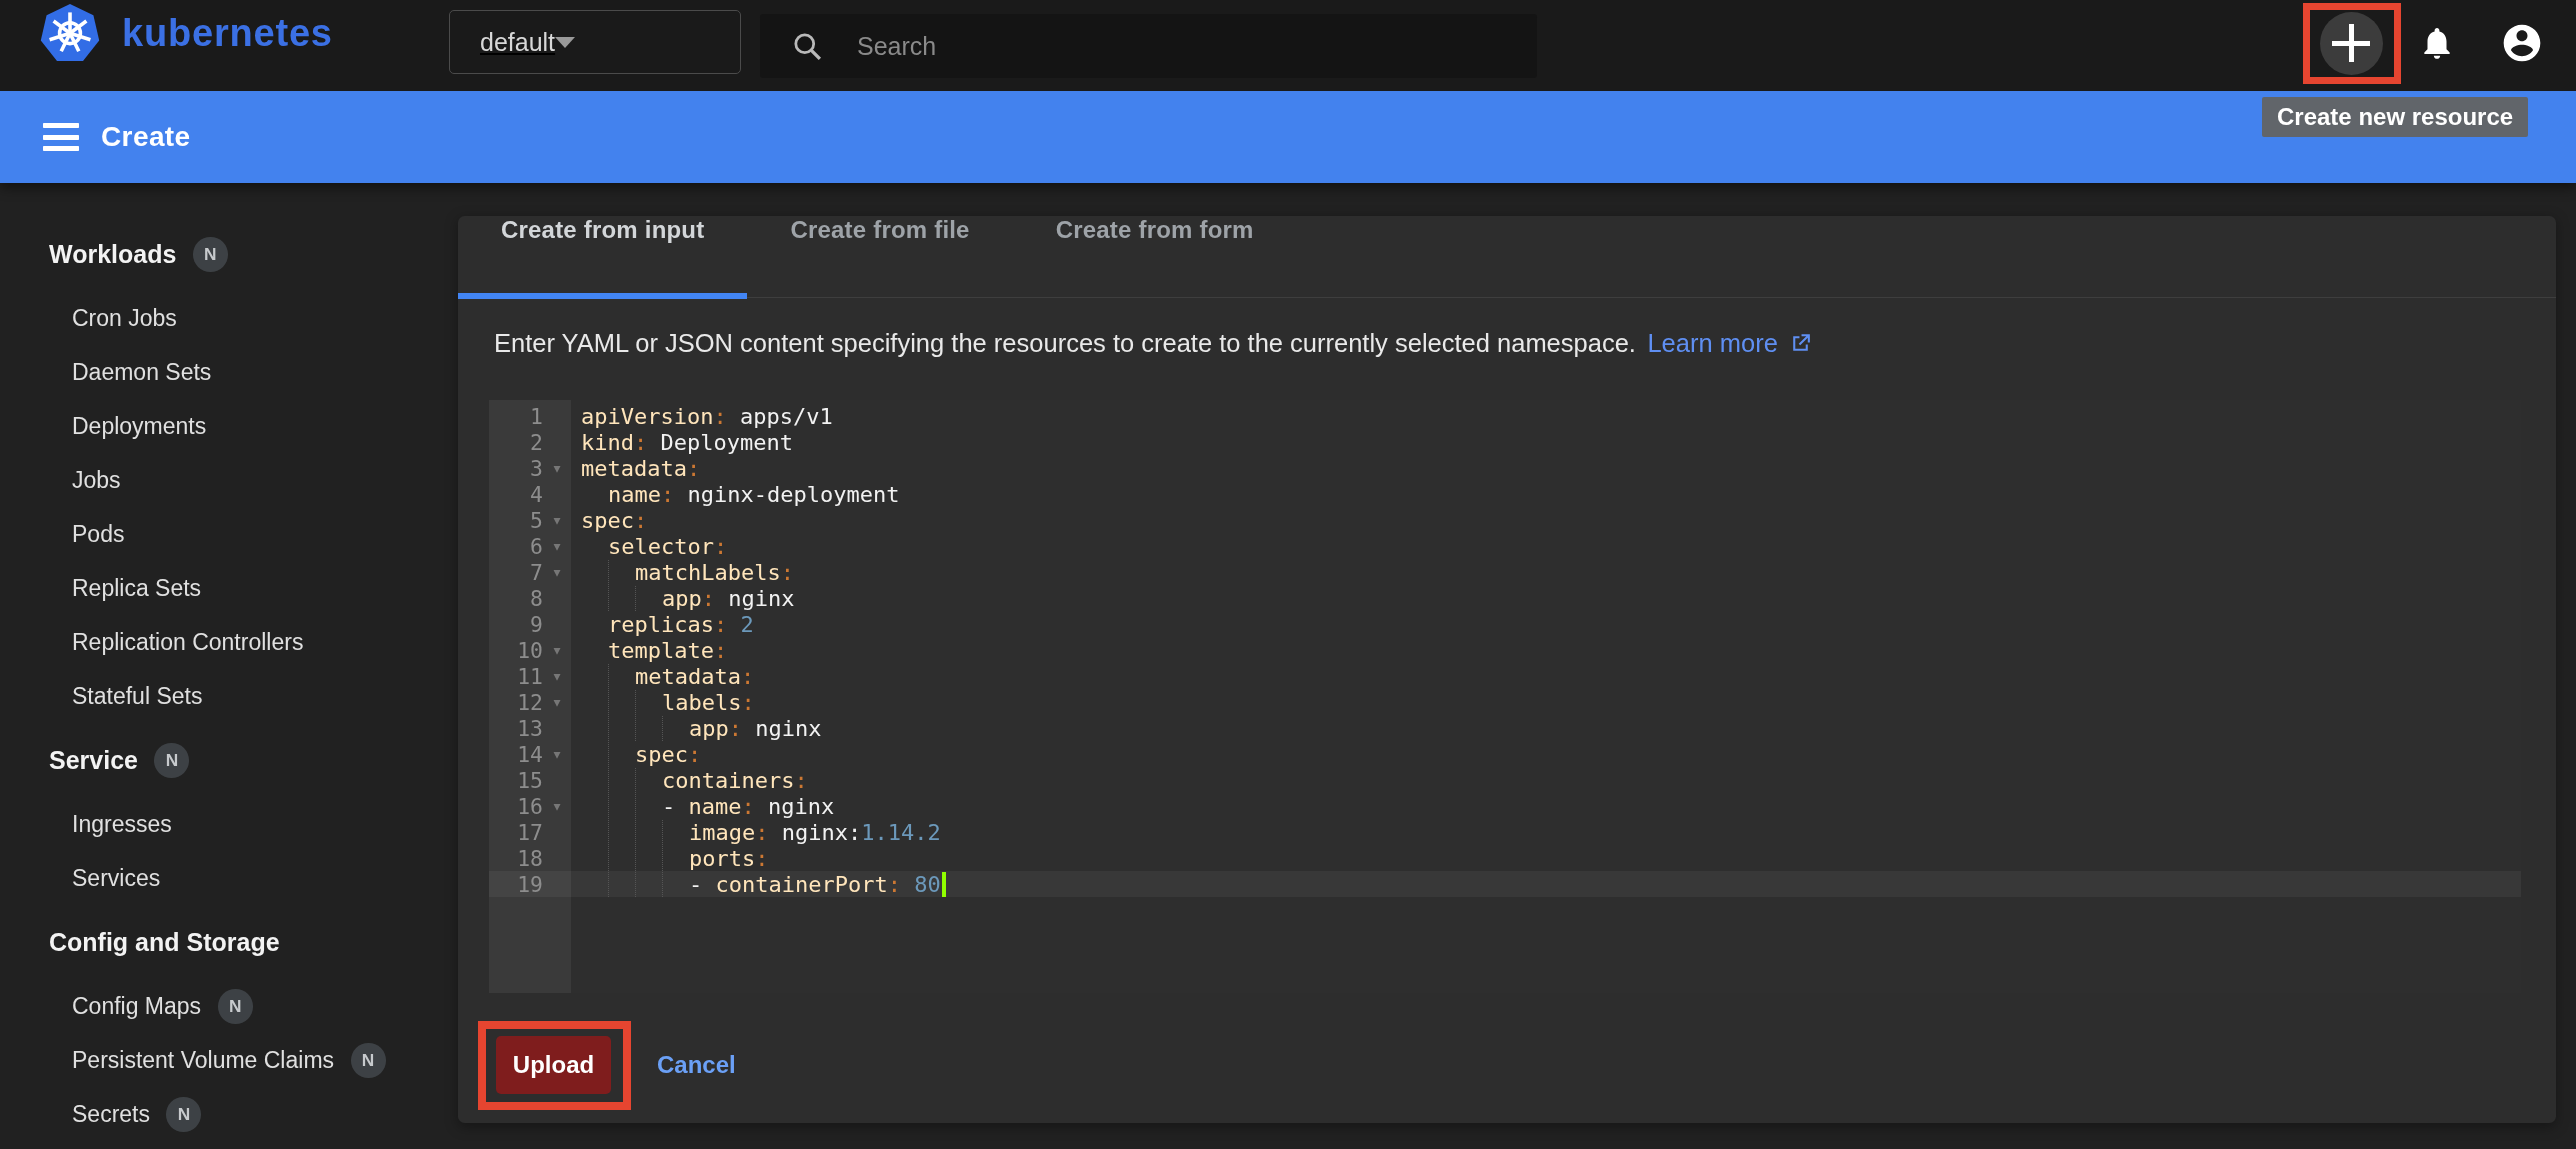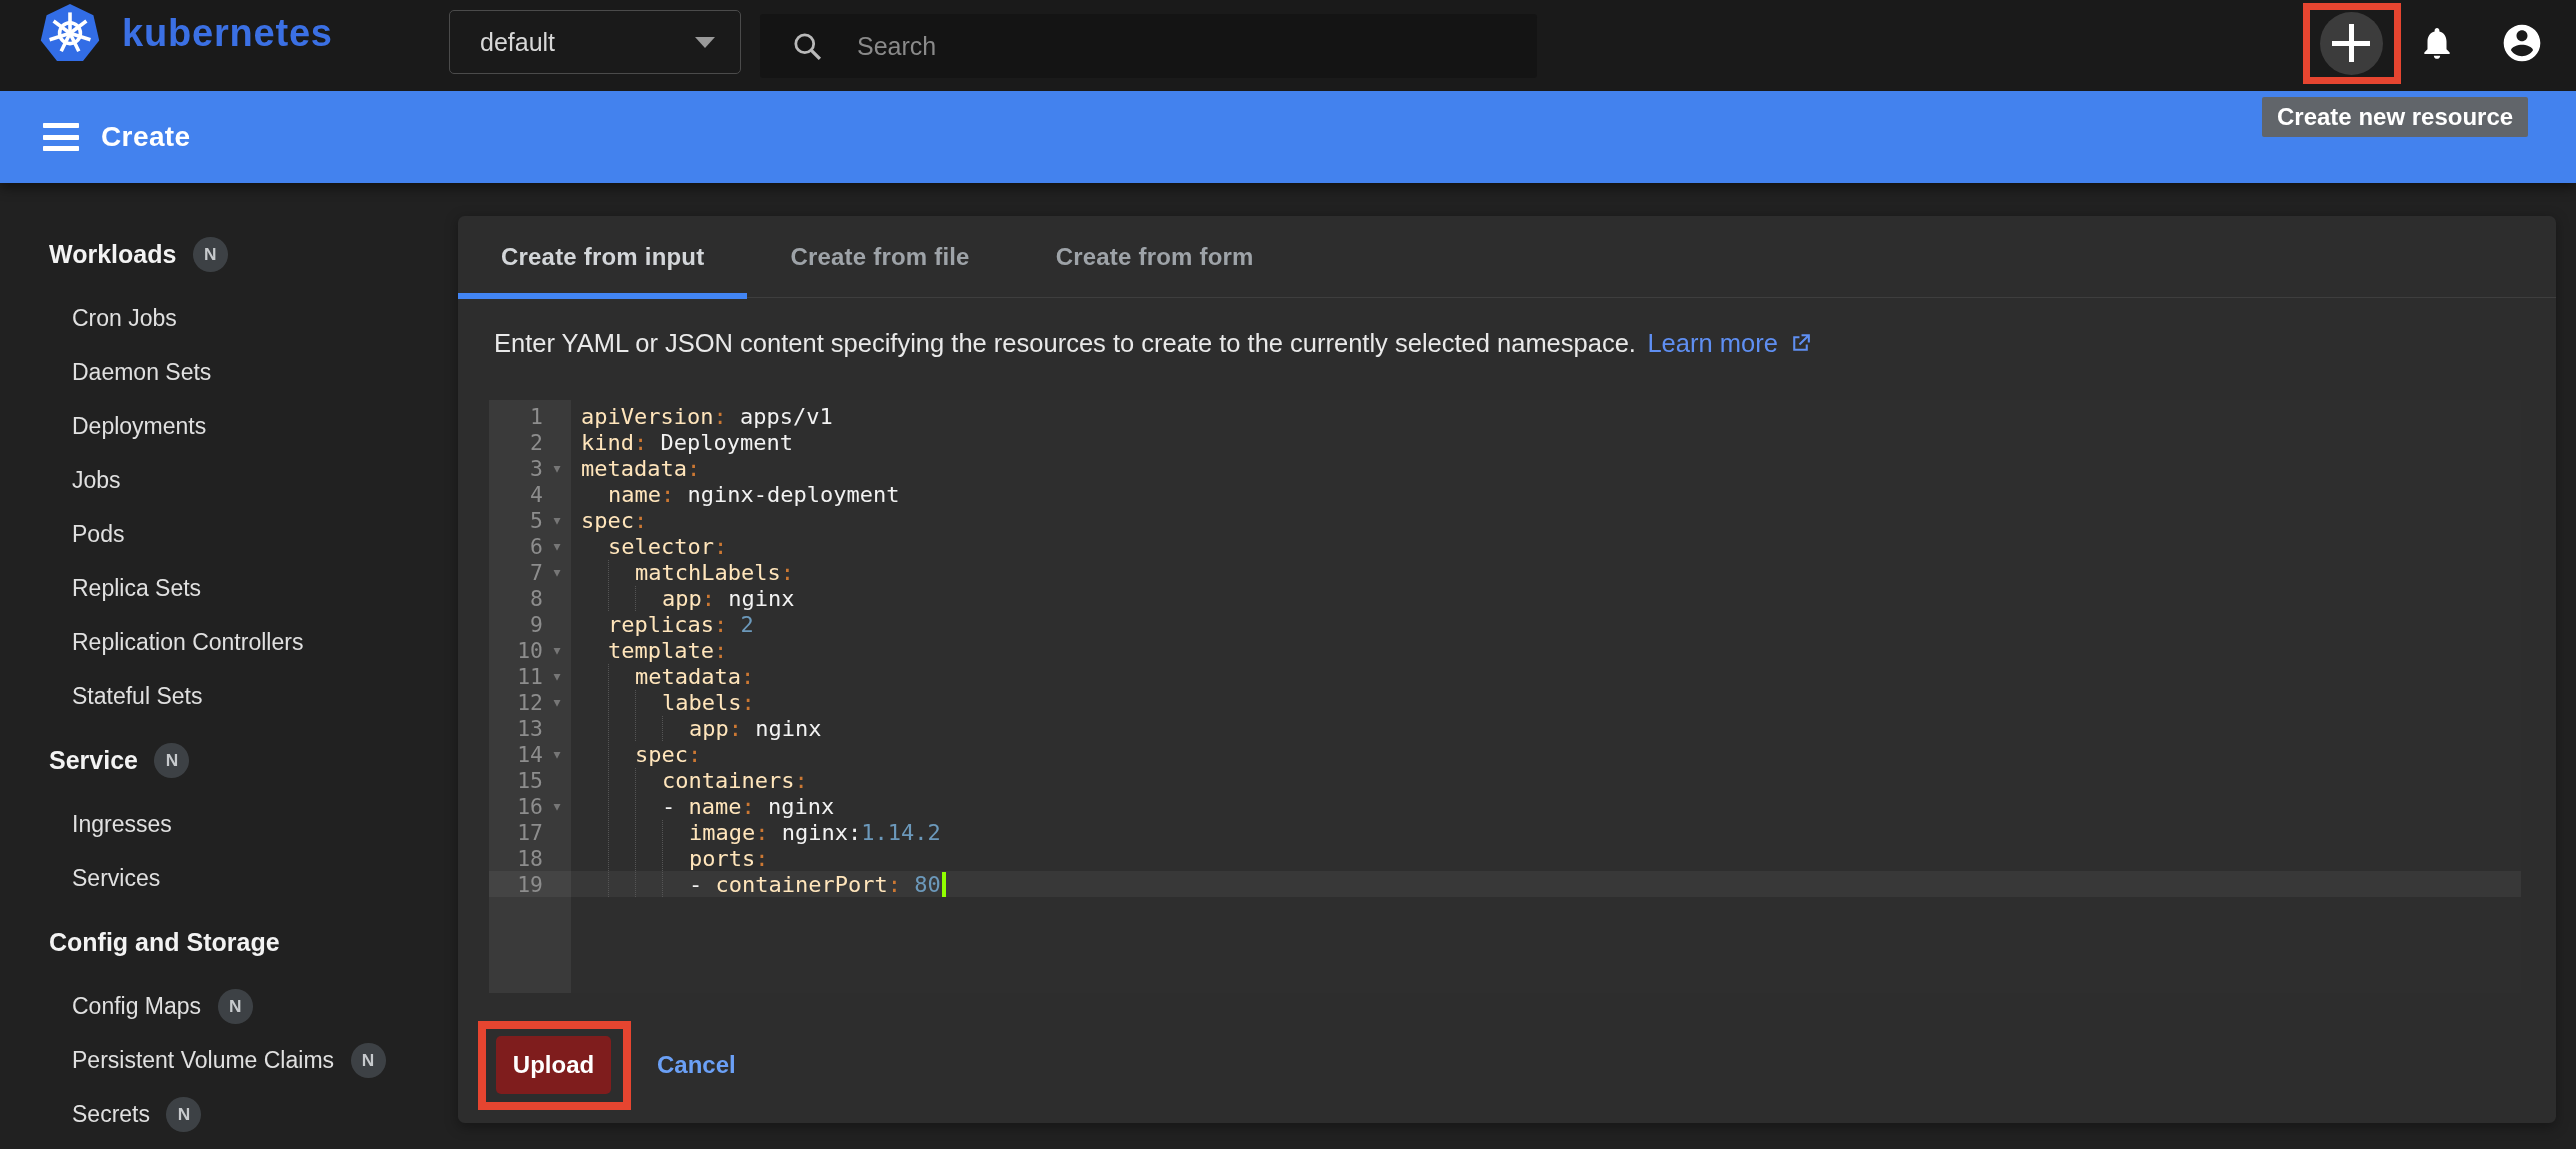--- a/index.html
+++ b/index.html
@@ -4,21 +4,21 @@
 <title>Kubernetes Dashboard - Create</title>
 <style>
   html,body{margin:0;padding:0;background:#212121;overflow:hidden;}
   body{width:2576px;height:1150px;position:relative;font-family:"Liberation Sans",sans-serif;-webkit-font-smoothing:antialiased;}
 
   
   .topbar{position:absolute;left:0;top:0;width:2576px;height:91px;background:#1a1a1a;z-index:20;}
   .brand{position:absolute;left:38px;top:0;height:67px;display:flex;align-items:center;gap:20px;}
   .brand-text{font-size:38px;font-weight:bold;color:#3b70e4;letter-spacing:0.8px;}
   .ns-select{position:absolute;left:449px;top:10px;width:292px;height:64px;border:1.6px solid #4b4b4b;border-radius:5px;
-    display:flex;align-items:center;justify-content:space-between;box-sizing:border-box;padding:0 25px 0 30px;cursor:pointer;}
+    display:flex;align-items:center;justify-content:flex-start;box-sizing:border-box;padding:0 25px 0 30px;cursor:pointer;text-decoration:underline;}
   .ns-value{color:#d8d8d8;font-size:25px;}
   .caret{width:0;height:0;border-left:10px solid transparent;border-right:10px solid transparent;border-top:11.5px solid #9a9a9a;}
   .searchbox{position:absolute;left:760px;top:14px;width:777px;height:64px;background:#141414;border-radius:3.3px;
     display:flex;align-items:center;padding-left:31px;box-sizing:border-box;gap:31px;}
   .search-input{background:transparent;border:none;outline:none;color:#dddddd;font-size:25px;width:642px;font-family:inherit;}
   .search-input::placeholder{color:#8a8a8a;}
   .icon-plus-btn{position:absolute;left:2320px;top:11.5px;width:63px;height:63px;border-radius:50%;background:#3c3c3c;cursor:pointer;}
   .plus-h{position:absolute;left:12.4px;top:29px;width:38px;height:5px;background:#fff;}
   .plus-v{position:absolute;left:29px;top:12.4px;width:5px;height:38px;background:#fff;}
   .icon-abs{position:absolute;cursor:pointer;}
@@ -40,21 +40,21 @@
   .side-group:first-child{margin-top:0;}
   .side-item{height:36px;display:flex;align-items:center;padding-left:72px;gap:16.5px;margin-top:18px;
     font-size:23px;color:#e0e0e0;cursor:pointer;}
   .badge{min-width:35px;height:35px;border-radius:17.3px;background:#3d4145;color:#c7cacd;font-size:17.3px;font-weight:bold;
     display:flex;align-items:center;justify-content:center;}
 
   
   .card{position:absolute;left:458px;top:216px;width:2098px;height:907px;background:#2d2d2d;border-radius:6.6px;
     box-shadow:0 3.3px 13px rgba(0,0,0,.35);}
   .tabbar{display:flex;height:81px;border-bottom:1.6px solid #3e3e3e;}
-  .tab{position:relative;padding:0 43px;display:flex;align-items:center;font-size:24px;font-weight:bold;
+  .tab{position:relative;padding:0 43px;display:flex;align-items:flex-start;font-size:24px;font-weight:bold;
     color:#9ea3a8;cursor:pointer;letter-spacing:0.2px;}
   .tab.active{color:#d3d6d9;}
   .ink{position:absolute;left:0;right:0;bottom:-1.6px;height:5.8px;background:#4285f4;}
   .desc{margin:31px 36px 0 36px;font-size:25.5px;color:#e9e9e9;display:flex;white-space:pre-wrap;}
   .learn-link{color:#5f8ff2;margin-left:11.5px;cursor:pointer;display:inline-flex;align-items:center;gap:10px;}
 
   
   .editor{position:absolute;left:31px;top:184px;width:2032px;height:593px;background:#2e2e2e;cursor:text;}
   .gutterbg{position:absolute;left:0;top:0;width:82px;height:100%;background:#3a3a3a;}
   .lines{position:absolute;left:0;top:3.3px;right:0;}

